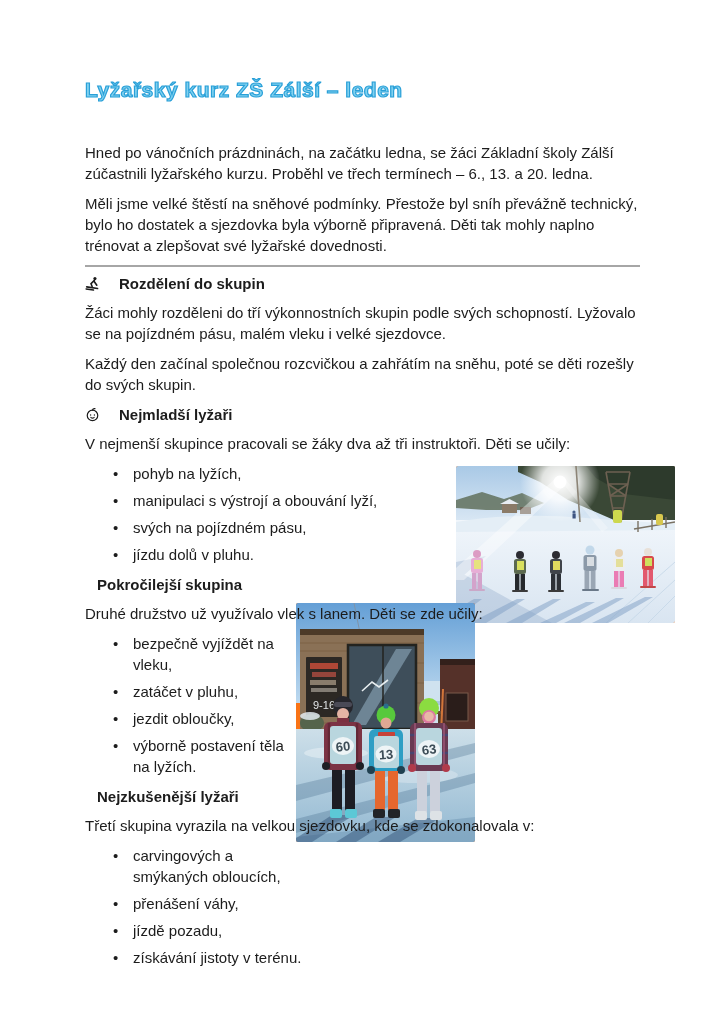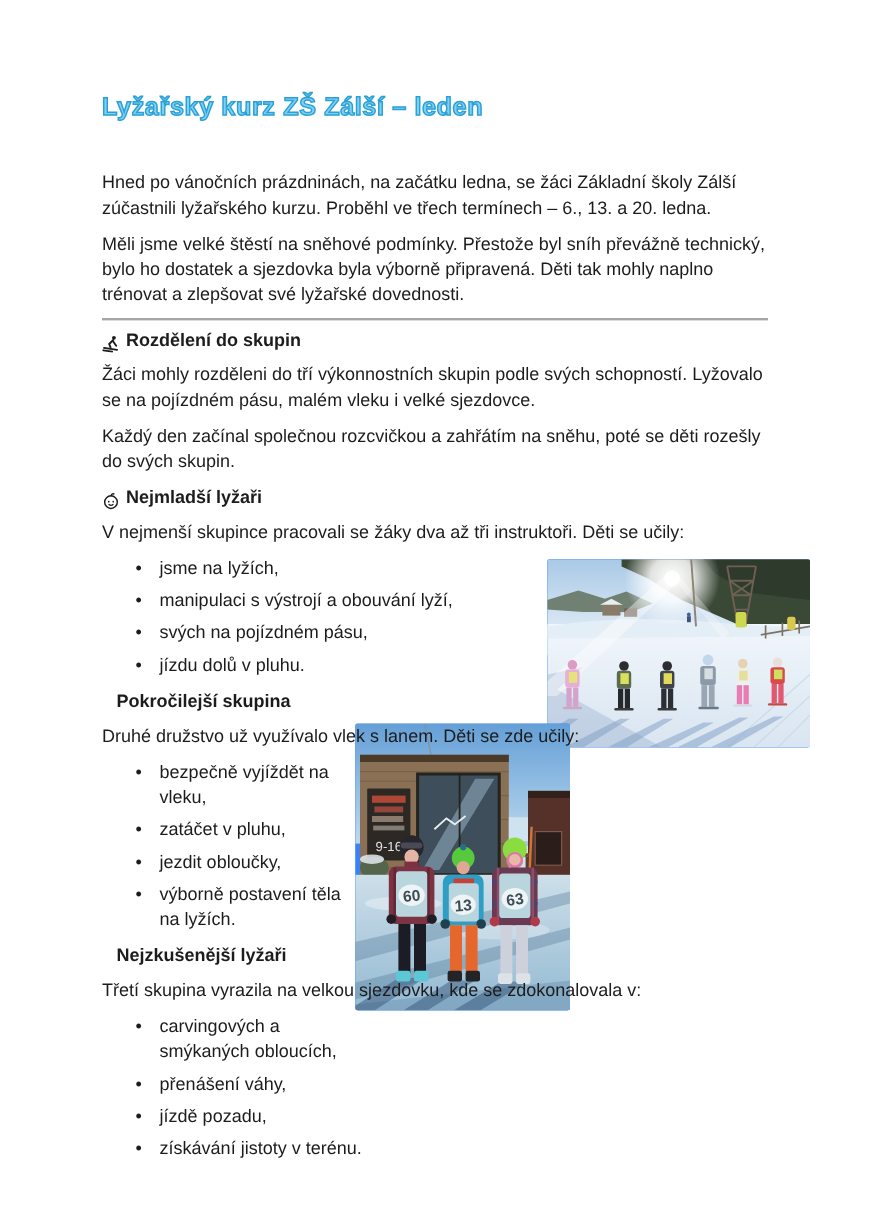--- a/index.html
+++ b/index.html
@@ -11,27 +11,27 @@
   .page{position:relative;padding:0 84px 0 85px;width:555px;}
   h1{
     margin:0 0 36px;padding-top:74px;text-align:left;
     font-size:21px;line-height:32px;font-weight:700;letter-spacing:.5px;
     color:var(--title-fill,#7fd1f0);
     -webkit-text-stroke:1.2px var(--title-stroke,#2aa0d8);
   }
   p{margin:0 0 9px;}
   .nowrap{white-space:nowrap;}
   hr{border:none;height:2px;background:var(--divider,#a6a6a6);margin:4px 0 6px;}
-  h2{font-size:15px;line-height:21px;margin:2px 0 8px;display:flex;align-items:flex-end;gap:5px;font-weight:700;}
+  h2{font-size:15px;line-height:21px;margin:2px 0 8px;display:flex;align-items:center;gap:19px;font-weight:700;}
   h2 .icon{display:inline-flex;width:15px;height:15px;flex:0 0 auto;}
   h3{font-size:15px;line-height:21px;margin:2px 0 8px 12px;font-weight:700;}
   ul{list-style:none;margin:0 0 9px;padding:0 0 0 48px;}
   li{position:relative;margin-bottom:6px;}
   li::before{content:"\2022";position:absolute;left:-20px;top:0;}
-  .photo{float:right;overflow:hidden;border-radius:2px;background:#3b82f6;}
+  .photo{float:right;overflow:hidden;border-radius:2px;background:#f97316;}
   .photo svg{display:block;}
   .photo1{width:219px;height:157px;margin:3px -35px 10px 16px;}
   .photo2{display:block;width:179px;height:239px;margin:0 -35px 10px 4px;}
   b{font-weight:400;}
 </style>
 </head>
 <body>
 
 <div class="page">
 
@@ -183,21 +183,21 @@
             <rect x="189" y="92" width="7" height="8" fill="#cfe05e"></rect>
             <rect x="187" y="104" width="4.4" height="16" fill="#e2586e"></rect>
             <rect x="192.6" y="104" width="4.4" height="16" fill="#e2586e"></rect>
             <rect x="184" y="120" width="16" height="2" rx="1" fill="#c04848"></rect>
         </g>
       </g>
     </svg>
   </div>
 
   <ul>
-    <li>jsme na lyžích,</li>
+    <li>pohyb na lyžích,</li>
     <li>manipulaci s výstrojí a obouvání lyží,</li>
     <li>svých na pojízdném pásu,</li>
     <li>jízdu dolů v pluhu.</li>
   </ul>
 
   <h3>Pokročilejší skupina</h3>
 
   <p class="nowrap"><span class="photo photo2" role="img">
     <svg viewBox="0 0 179 239" width="179" height="239">
       <defs>

